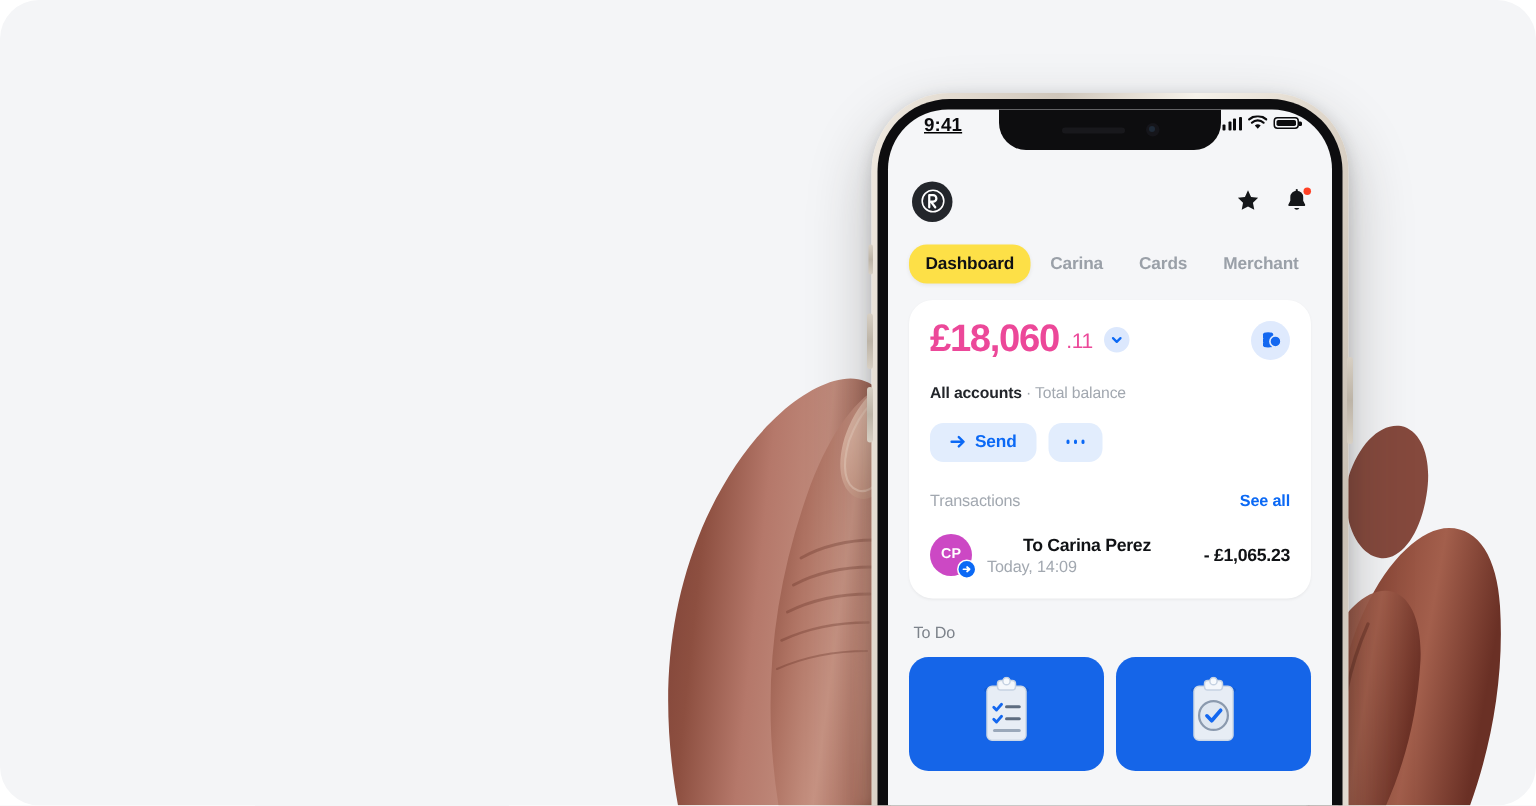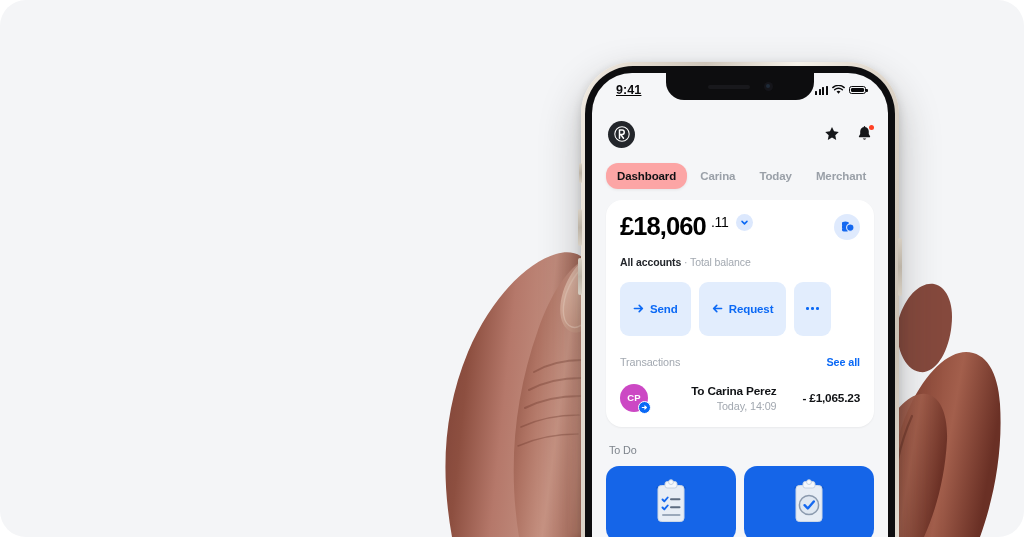--- a/index.html
+++ b/index.html
@@ -69,21 +69,21 @@
   .speaker { width:42px; height:4px; border-radius:3px; background:#18181c; }
   .frontcam { width:9px; height:9px; border-radius:50%; background:#15151a; position:relative; }
   .frontcam::after {
     content:""; position:absolute; left:2px; top:2px; width:4px; height:4px;
     border-radius:50%; background:#1e2a38;
   }
 
   
   .statusbar {
     position:absolute; top:0; left:0; right:0; height:30px;
-    display:flex; align-items:center; justify-content:space-between;
+    display:flex; align-items:flex-start; justify-content:space-between;
     padding:0 22px 0 24px;
     z-index:5;
     text-decoration:underline;
   }
   .status-time { font-size:12.5px; font-weight:700; color:#0b0b0d; letter-spacing:.1px; padding-top:3px;}
   .status-icons { display:flex; align-items:center; gap:4px; padding-top:4px; }
   .bars { display:flex; align-items:flex-end; gap:1.3px; height:9px; }
   .bars i { width:2.3px; background:#0b0b0d; border-radius:.6px; display:block; }
   .bars i:nth-child(1){height:3.5px}
   .bars i:nth-child(2){height:5.3px}
@@ -125,36 +125,36 @@
   .tabs {
     display:flex; align-items:center; gap:2px;
     margin-top:12px;
   }
   .tab {
     font-size:11.5px; font-weight:700; color:#9aa0a8;
     padding:7px 11px; border-radius:12px; white-space:nowrap;
     letter-spacing:-.1px;
   }
   .tab.active {
-    background:#fca5a5; color:#101114;
+    background:#fde047; color:#101114;
     box-shadow:0 1px 3px rgba(16,18,20,.07);
   }
 
   
   .card {
     margin-top:11px;
     background:#ffffff;
     border-radius:16px;
     padding:14px 14px 15px;
     box-shadow:0 1px 2px rgba(16,18,20,.05);
   }
   .balance-row { display:flex; align-items:flex-start; justify-content:space-between; }
   .balance-amount {
-    display:flex; gap:7px;
-    color:#000000;
+    display:flex; align-items:center; gap:7px;
+    color:#ec4899;
   }
   .amt-main { font-size:25.5px; font-weight:700; letter-spacing:-.9px; line-height:1; }
   .amt-dec  { font-size:14px; font-weight:400; letter-spacing:-.3px; margin-left:-2px; }
   .chev {
     width:17px; height:17px; border-radius:50%;
     background:#dce8fd;
     display:flex; align-items:center; justify-content:center;
     margin-left:1px;
   }
   .coins {
@@ -167,34 +167,34 @@
     font-size:10.5px; letter-spacing:-.1px;
   }
   .balance-sub b { color:#22252a; font-weight:700; }
   .balance-sub span { color:#a2a8b0; font-weight:400; }
 
   .actions { display:flex; gap:8px; margin-top:14px; }
   .pill {
     display:flex; align-items:center; gap:6px;
     background:#e2edfd; color:#0b69f5;
     font-size:11.5px; font-weight:700; letter-spacing:-.1px;
-    padding:21px 13px; border-radius:9px;
+    padding:7px 13px; border-radius:9px;
   }
   .pill.more { padding:7px 12px; }
   .dots { display:flex; gap:2.4px; align-items:center; }
   .dots i { width:2.6px; height:2.6px; border-radius:50%; background:#0b69f5; display:block; }
 
   .tx-head {
     display:flex; align-items:center; justify-content:space-between;
     margin-top:20px;
   }
   .tx-title { font-size:10.8px; color:#a2a8b0; font-weight:400; letter-spacing:-.1px;}
   .tx-seeall { font-size:10.8px; color:#0b69f5; font-weight:700; letter-spacing:-.1px;}
 
-  .tx-row { display:flex; align-items:center; margin-top:16px;text-align:right; }
+  .tx-row { display:flex; align-items:center; margin-top:16px; }
   .avatar {
     position:relative; width:28px; height:28px; border-radius:50%;
     background:#cc48c4;
     display:flex; align-items:center; justify-content:center;
     color:#fff; font-size:9.5px; font-weight:700; letter-spacing:.1px;
     flex:none;
   }
   .avatar-badge {
     position:absolute; right:-3px; bottom:-2px;
     width:13px; height:13px; border-radius:50%;
@@ -357,21 +357,21 @@
                 <rect x="6.8" y="0" width="1.4" height="1.8" rx=".7" fill="#15171a"></rect>
               </svg>
               <div class="dot-badge"></div>
             </div>
           </div>
         </div>
 
         <div class="tabs">
           <div class="tab active">Dashboard</div>
           <div class="tab">Carina</div>
-          <div class="tab">Today</div>
+          <div class="tab">Cards</div>
           <div class="tab">Merchant</div>
         </div>
 
         <div class="card">
 
           <div class="balance-row">
             <div>
               <div class="balance-amount">
                 <span class="amt-main">£18,060</span>
                 <span class="amt-dec">.11</span>
@@ -396,26 +396,20 @@
             </div>
           </div>
 
           <div class="actions">
             <div class="pill">
               <svg width="11" height="11" viewBox="0 0 11 11">
                 <path d="M1.4 5.5 H9.2 M6.2 2.4 L9.4 5.5 L6.2 8.6" fill="none" stroke="#0b69f5" stroke-width="1.6" stroke-linecap="round" stroke-linejoin="round"></path>
               </svg>
               <span>Send</span>
             </div>
-            <div class="pill">
-              <svg width="11" height="11" viewBox="0 0 11 11">
-                <path d="M9.6 5.5 H1.8 M4.8 2.4 L1.6 5.5 L4.8 8.6" fill="none" stroke="#0b69f5" stroke-width="1.6" stroke-linecap="round" stroke-linejoin="round"></path>
-              </svg>
-              <span>Request</span>
-            </div>
             <div class="pill more">
               <span class="dots">
                   <i></i>
                   <i></i>
                   <i></i>
                 </span>
             </div>
           </div>
 
           <div class="tx-head">

